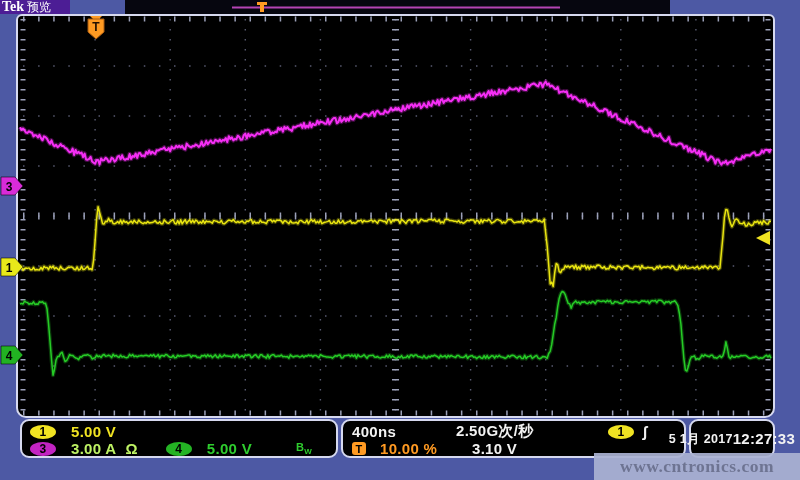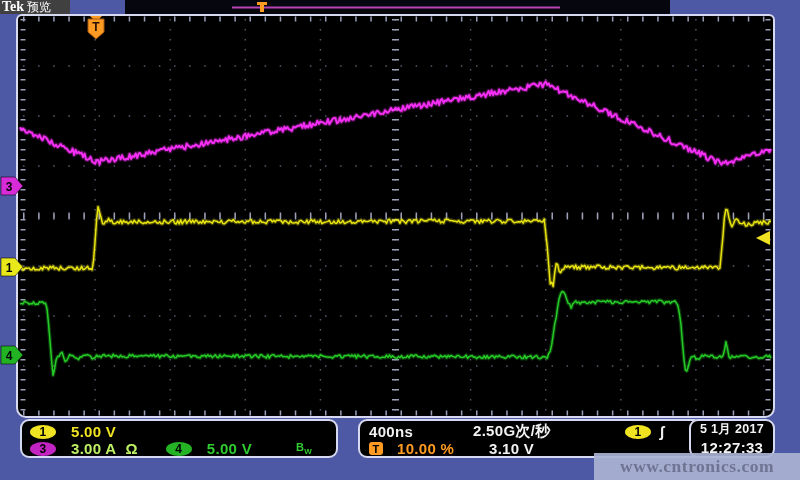--- a/index.html
+++ b/index.html
@@ -3,21 +3,21 @@
 <meta charset="utf-8">
 <style>
   html,body{margin:0;padding:0}
   body{
     width:800px;height:480px;position:relative;overflow:hidden;
     background:#4d59a4;font-family:"Liberation Sans",sans-serif;
     -webkit-font-smoothing:antialiased;
   }
   
   .tek-label{
-    position:absolute;left:0;top:0;width:70px;height:14px;background:#404040;
+    position:absolute;left:0;top:0;width:70px;height:14px;background:#4c1d95;
     color:#fff;display:flex;align-items:center;gap:3px;padding-left:2px;box-sizing:border-box;
     z-index:6;
   }
   .tek-brand{font-family:"Liberation Serif",serif;font-weight:bold;font-size:14px;line-height:14px}
   .tek-mode{font-size:12px;line-height:14px}
   .record-bar{
     position:absolute;left:125px;top:0;width:545px;height:14px;background:#06060f;z-index:4;
   }
   
   .screen{
@@ -26,21 +26,21 @@
     box-sizing:border-box;z-index:2;
   }
   svg.overlay{position:absolute;left:0;top:0;z-index:5;pointer-events:none}
   
   .robox{
     position:absolute;top:419px;height:39px;background:#000;border:2px solid #d6d9ef;
     border-radius:9px;box-sizing:border-box;z-index:8;color:#eee;
     font-size:15px;font-weight:bold;letter-spacing:.3px;
   }
   .box-ch{left:20px;width:318px}
-  .box-tb{left:358px;width:345px}
+  .box-tb{left:341px;width:345px}
   .box-dt{left:689px;width:86px}
   .rorow{display:flex;align-items:center;height:17px}
   .badge{
     min-width:26px;height:14px;border-radius:50%;display:flex;align-items:center;justify-content:center;
     color:#000;font-size:12px;font-weight:bold;line-height:14px;
   }
   .badge-1{background:#f0e322}
   .badge-3{background:#c224c2}
   .badge-4{background:#24b324}
   .badge-T{background:#ff9a22;border-radius:3px;min-width:14px;width:14px;height:13px;font-size:11px}
@@ -51,21 +51,21 @@
   .t-org{color:#ff9a22}
   .bw{color:#2ecc2e;font-size:11px;font-weight:bold}
   .bw sub{font-size:8px}
   .slope{color:#f2f2f2;font-style:italic;font-weight:bold;font-size:15px}
   
   .box-tb .rorow span.c1{margin-left:9px;width:104px}
   .box-tb .rorow span.c2{width:152px}
   .box-tb .rorow .c3{display:flex;align-items:center;gap:9px}
   .box-tb .rorow2 .tpos{margin-left:14px;width:92px}
   
-  .box-dt{display:flex;flex-direction:column;justify-content:space-between;align-items:center}
+  .box-dt{display:flex;flex-direction:row;justify-content:center;align-items:center}
   .dt-date{font-size:12.5px;line-height:16px;white-space:nowrap}
   .dt-time{font-size:15px;line-height:17px}
   
   .watermark{
     position:absolute;left:594px;top:453px;width:206px;height:27px;z-index:20;
     background:rgba(170,178,210,.92);color:#6e7492;font-size:17.5px;font-weight:bold;
     display:flex;align-items:center;justify-content:center;letter-spacing:.5px;
     font-family:Liberation Serif, serif;
   }
 </style>

